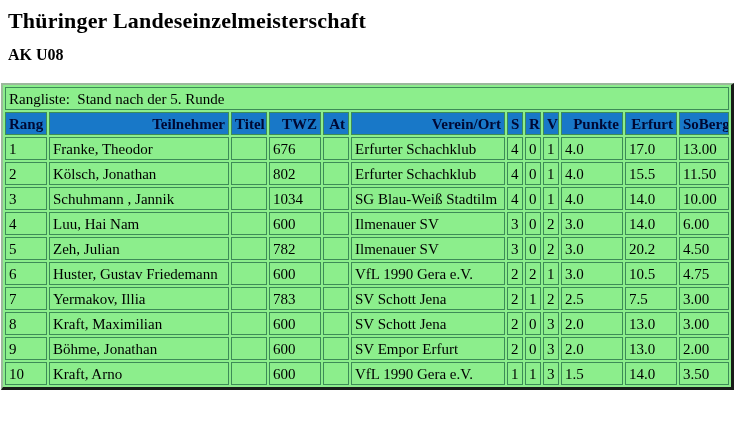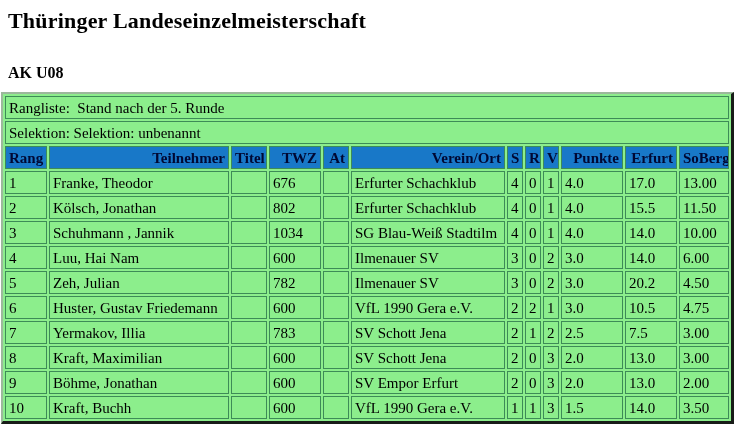--- a/index.html
+++ b/index.html
@@ -26,24 +26,24 @@
   }
   h1.title {
     font-size: 22px;
     font-weight: bold;
     margin: 4px 0 0 8px;
     letter-spacing: 0.2px;
   }
   h2.subtitle {
     font-size: 16px;
     font-weight: bold;
-    margin: 30px 0 0 8px;
+    margin: 12px 0 0 8px;
   }
   table.ranking {
-    margin-top: 10px;
+    margin-top: 19px;
     margin-left: 1px;
     border-collapse: separate;
     border-spacing: 2px;
     background: var(--table-bg);
     table-layout: fixed;
     width: 733px;
     border-style: solid;
     border-color: var(--outer-light) var(--outer-dark) var(--outer-dark) var(--outer-light);
     border-width: 2px 3px 3px 2px;
   }
@@ -101,23 +101,20 @@
         <col class="c-r">
       <col class="c-v">
         <col class="c-punkte">
         <col class="c-buchh">
         <col class="c-soberg">
     </colgroup>
     <tbody>
       <tr>
         <td class="info" colspan="12">Rangliste:  Stand nach der 5. Runde</td>
       </tr>
-      <tr>
-        <td class="info" colspan="12">Selektion: Selektion: unbenannt</td>
-      </tr>
       <tr id="header-row">
           <th>Rang</th>
           <th>Teilnehmer</th>
           <th>Titel</th>
           <th>TWZ</th>
           <th>At</th>
           <th>Verein/Ort</th>
           <th>S</th>
           <th>R</th>
           <th>V</th>
@@ -248,21 +245,21 @@
           <td>SV Empor Erfurt</td>
           <td>2</td>
           <td>0</td>
           <td>3</td>
           <td>2.0</td>
           <td>13.0</td>
           <td>2.00</td>
         </tr>
         <tr>
           <td>10</td>
-          <td>Kraft, Buchh</td>
+          <td>Kraft, Arno</td>
           <td></td>
           <td>600</td>
           <td></td>
           <td>VfL 1990 Gera e.V.</td>
           <td>1</td>
           <td>1</td>
           <td>3</td>
           <td>1.5</td>
           <td>14.0</td>
           <td>3.50</td>

